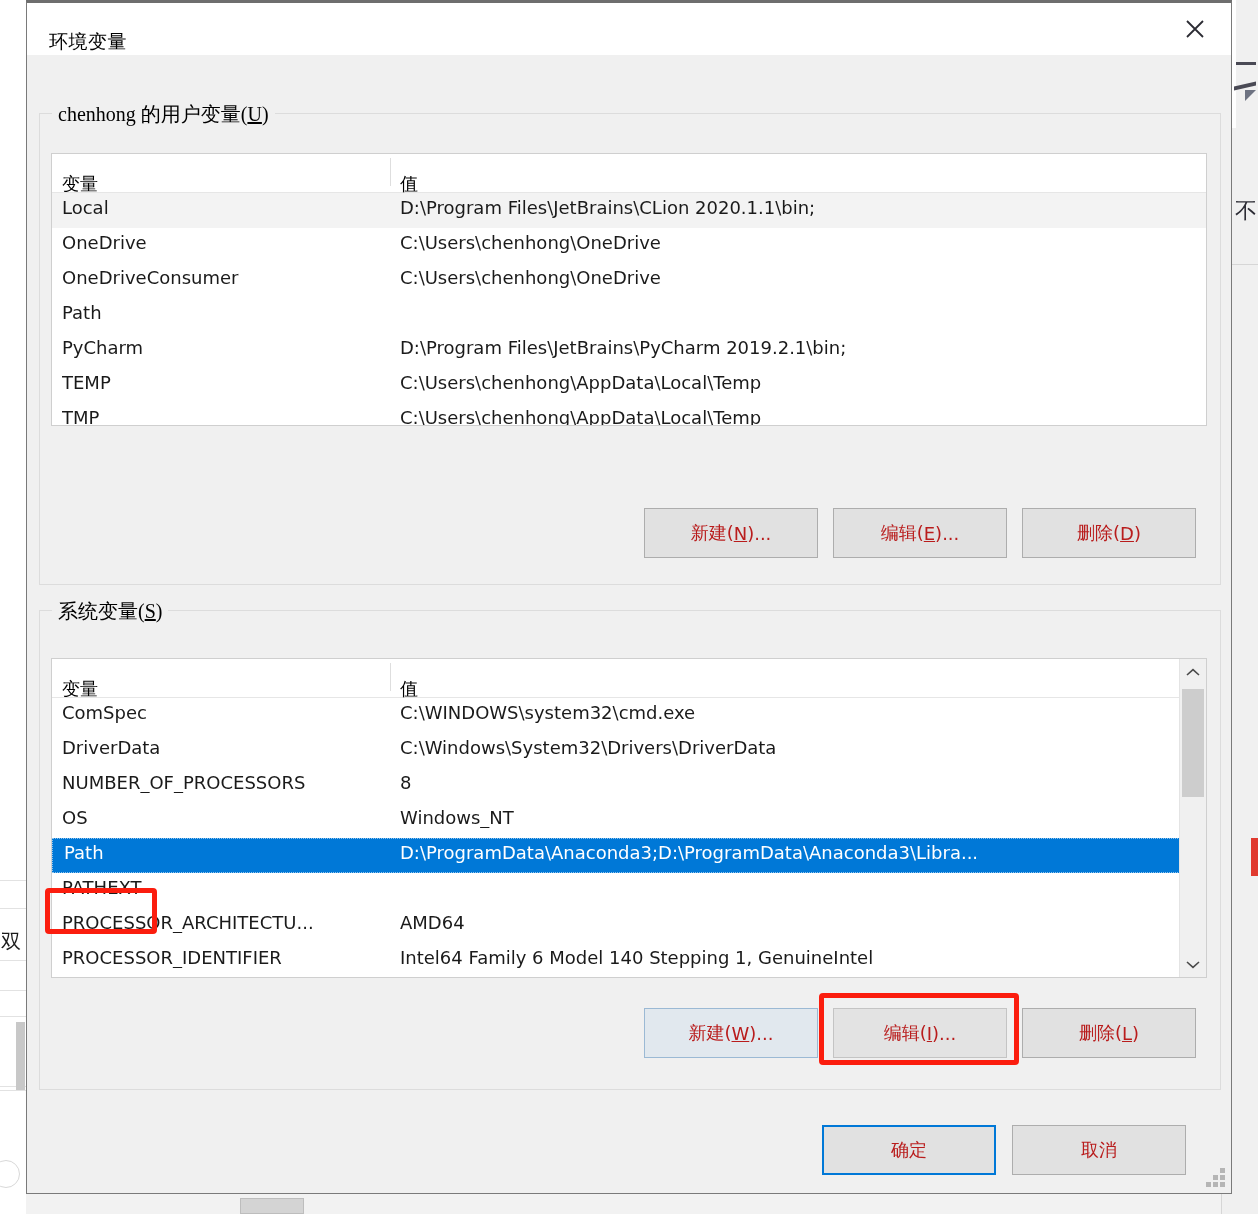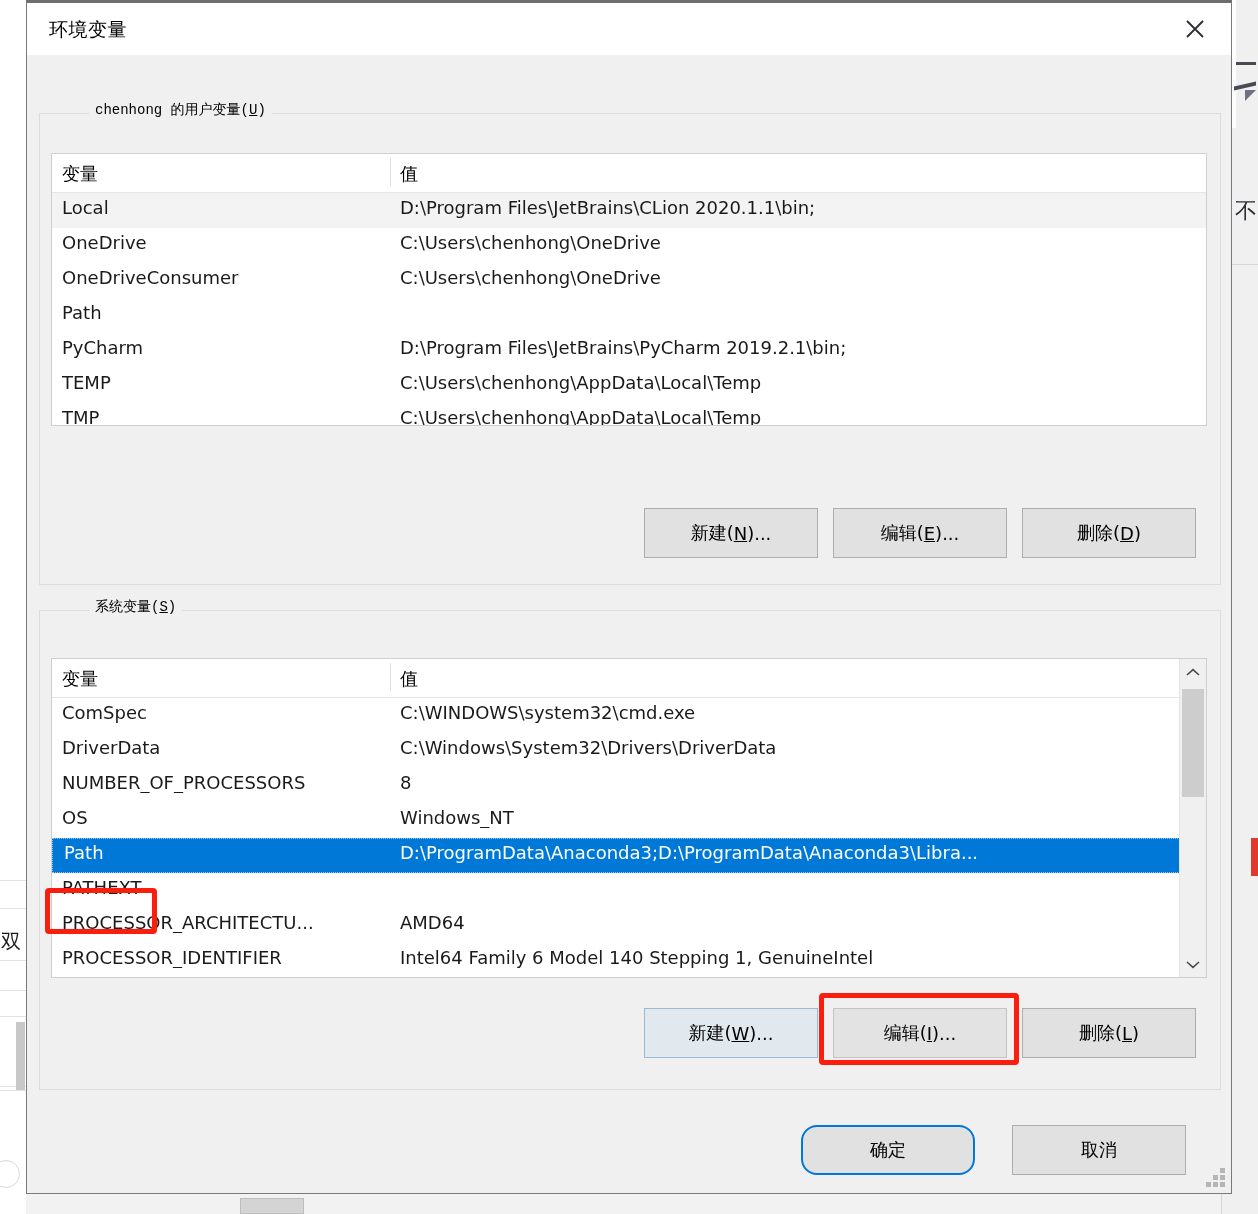--- a/index.html
+++ b/index.html
@@ -130,21 +130,21 @@
 
   
   .titlebar {
     position: relative;
     height: 52px;
     background: #ffffff;
     border-bottom: 1px solid #f0f0f0;
   }
   .title-text {
     position: absolute;
-    left: 22px; top: 14px;
+    left: 22px; top: 26px;
     font-size: 19px;
     color: #000000;
     font-family: "DejaVu Sans", "Liberation Sans", sans-serif;
     letter-spacing: 0.5px;
   }
   .close-btn {
     position: absolute;
     right: 0; top: 0;
     width: 72px; height: 52px;
     display: flex;
@@ -167,46 +167,45 @@
     position: absolute;
     border: 1px solid #dcdcdc;
     background: transparent;
   }
   .group-legend {
     position: absolute;
     top: -13px;
     left: 12px;
     background: #f0f0f0;
     padding: 0 6px;
-    font-size: 14px;
+    font-size: 20px;
     color: #000000;
-    font-family: Liberation Mono, monospace;
+    font-family: Liberation Serif, serif;
     white-space: nowrap;
-    margin-left: 37px;
   }
   .group-legend u { text-decoration: underline; }
 
   
   .listbox {
     position: absolute;
     background: #ffffff;
     border: 1px solid #cfcfcf;
     box-sizing: border-box;
     overflow: hidden;
   }
   .lb-header {
     position: relative;
     height: 38px;
     background: #ffffff;
     border-bottom: 1px solid #e6e6e6;
   }
   .lb-header .col-name,
   .lb-header .col-val {
     position: absolute;
-    top: 8px;
+    top: 18px;
     font-size: 18px;
     color: #000000;
     font-family: "DejaVu Sans", "Liberation Sans", sans-serif;
   }
   .lb-header .col-name { left: 10px; }
   .lb-header .col-val  { left: 348px; }
   .lb-header .col-sep {
     position: absolute;
     left: 338px; top: 4px;
     width: 1px; height: 28px;
@@ -267,21 +266,21 @@
     background: #cdcdcd;
   }
 
   
   .btn {
     position: absolute;
     background: #e1e1e1;
     border: 1px solid #adadad;
     box-sizing: border-box;
     font-size: 18px;
-    color: #000000;
+    color: #b91c1c;
     font-family: "DejaVu Sans", "Liberation Sans", sans-serif;
     display: flex;
     align-items: center;
     justify-content: center;
     cursor: default;
     height: 50px;
     width: 174px;
     white-space: nowrap;
     text-align: right;
   }
@@ -486,21 +485,21 @@
         <span>编辑(</span>
         <u>I</u>
         <span>)...</span>
       </div>
     <div class="btn" style="left:995px; top:953px;">
         <span>删除(</span>
         <u>L</u>
         <span>)</span>
       </div>
 
-    <div class="btn default-ok" style="left:774px; top:1070px;border-radius:16px;">确定</div>
+    <div class="btn default-ok" style="left:795px; top:1070px;">确定</div>
     <div class="btn" style="left:985px; top:1070px;">取消</div>
 
     <div class="grip">
       <i style="right:0; bottom:0;"></i>
       <i style="right:7px; bottom:0;"></i>
       <i style="right:14px; bottom:0;"></i>
       <i style="right:0; bottom:7px;"></i>
       <i style="right:7px; bottom:7px;"></i>
       <i style="right:0; bottom:14px;"></i>
     </div>

